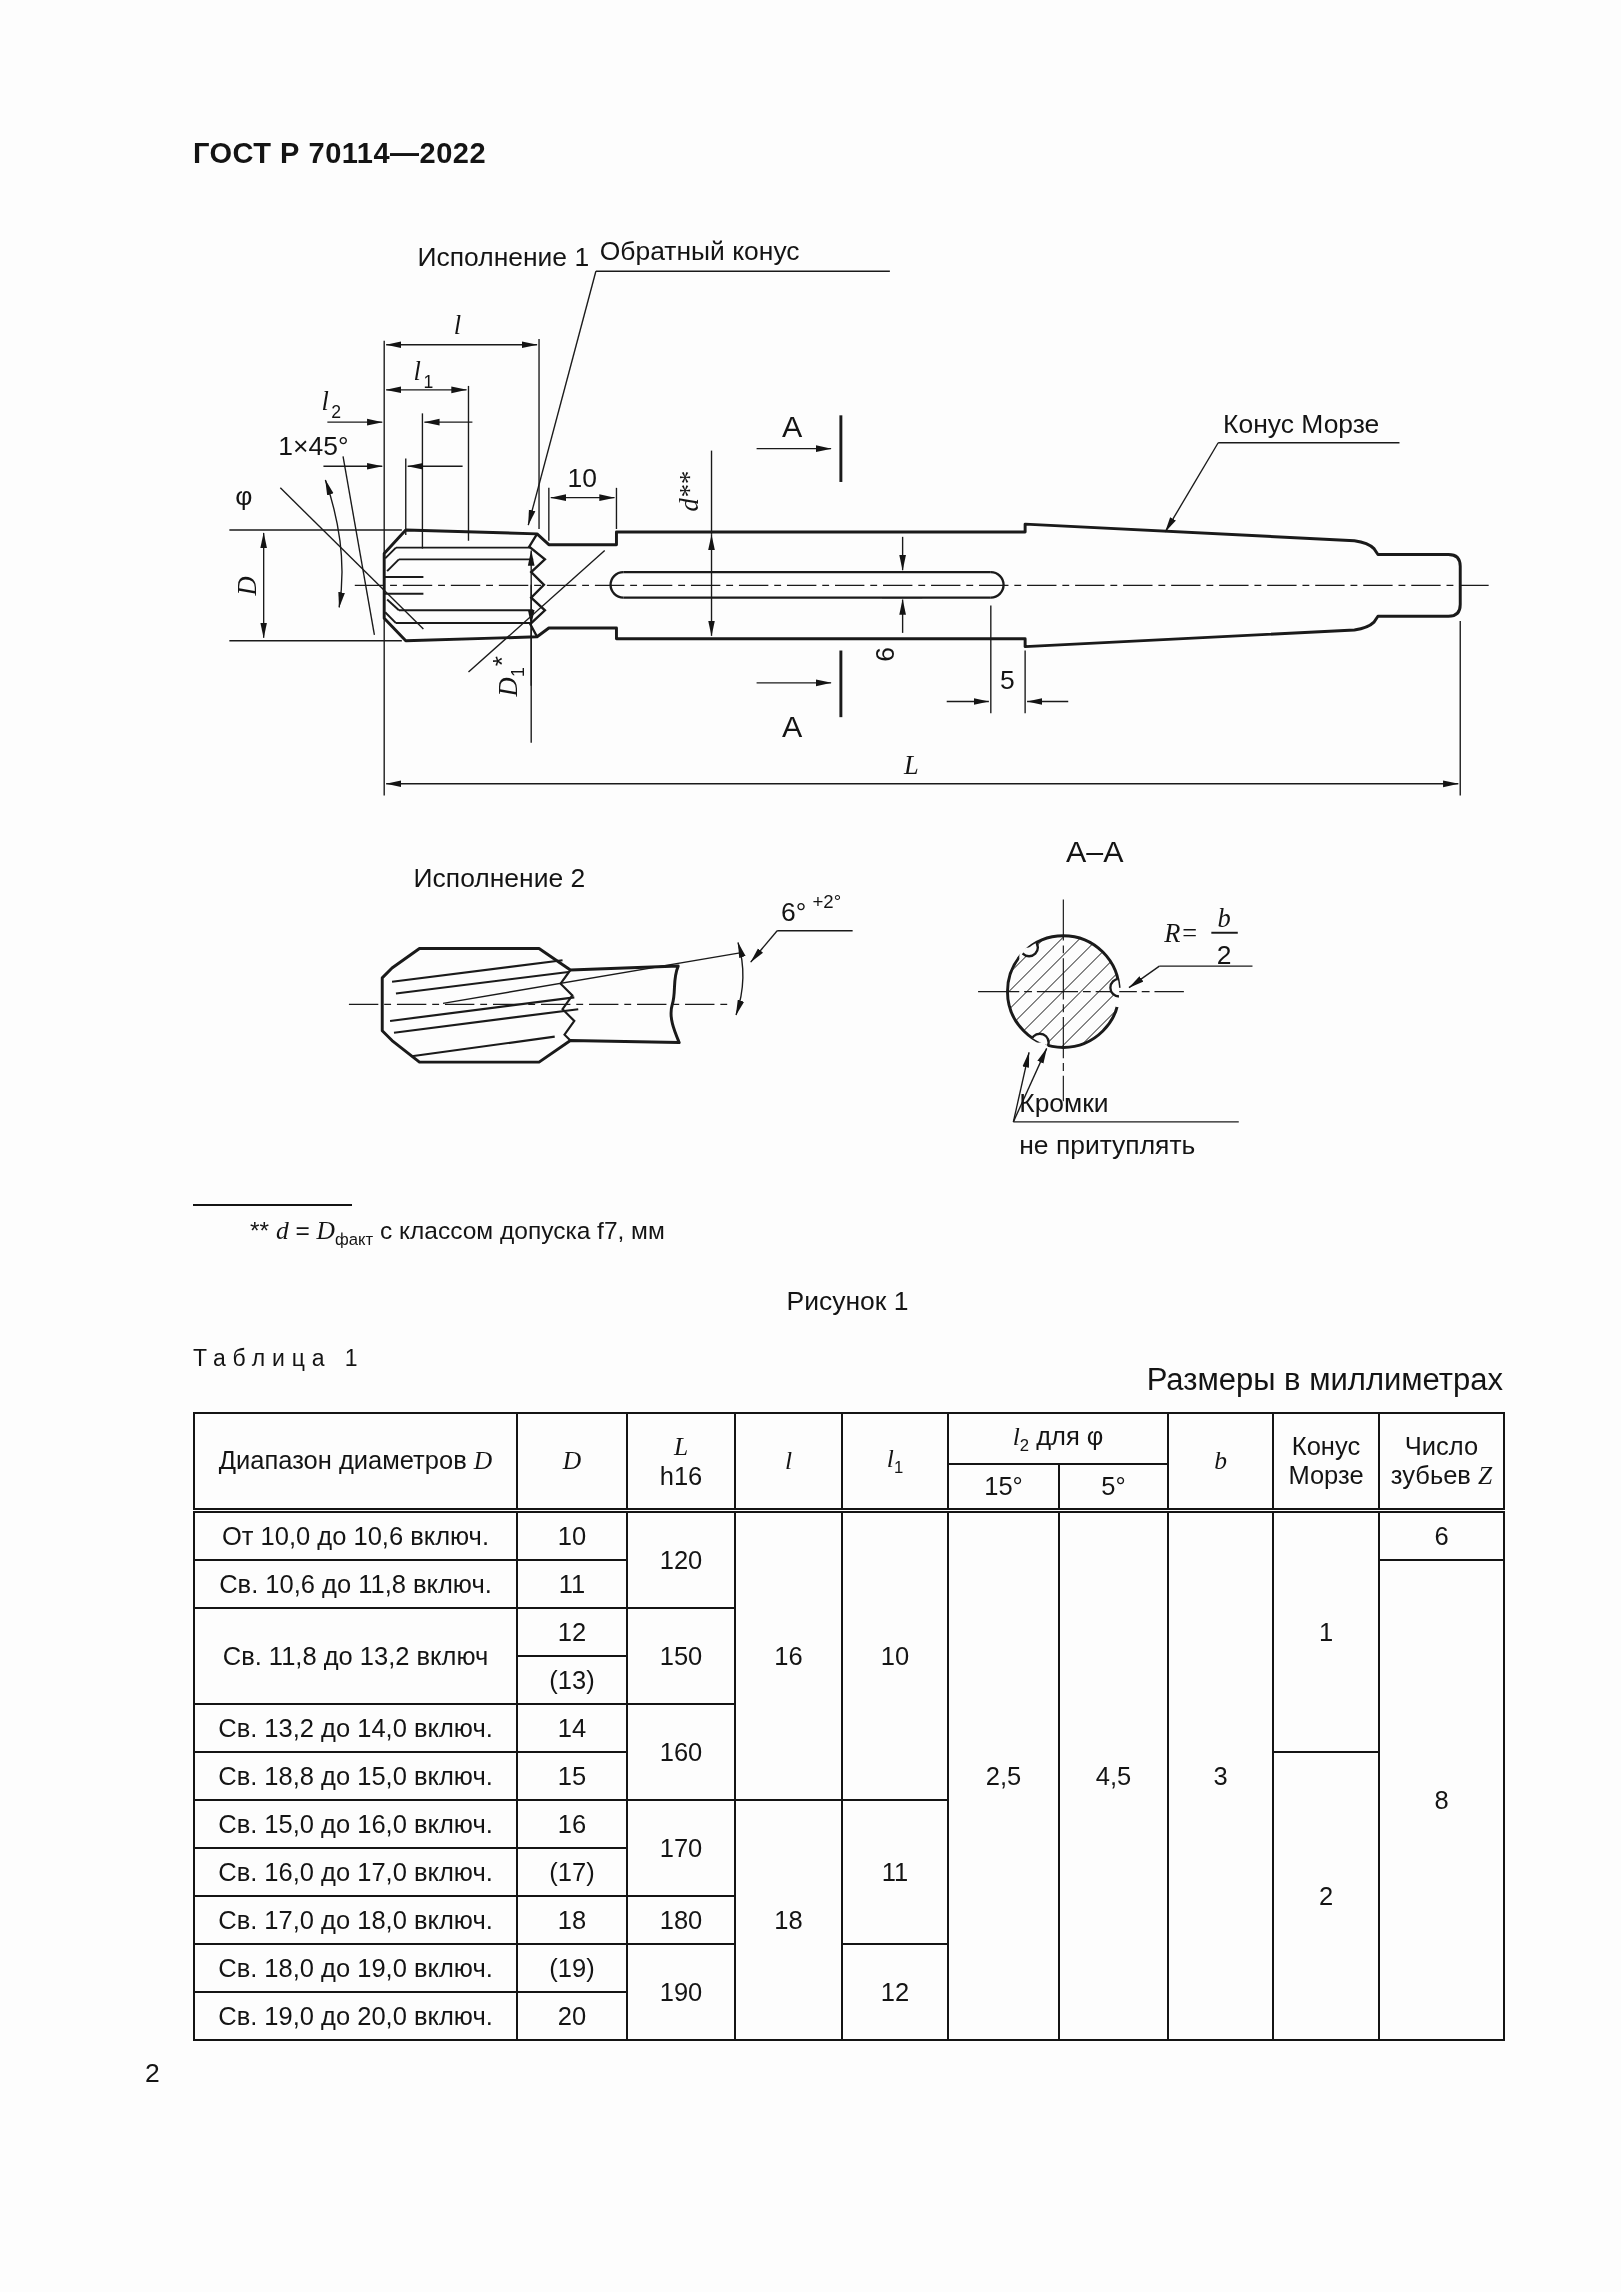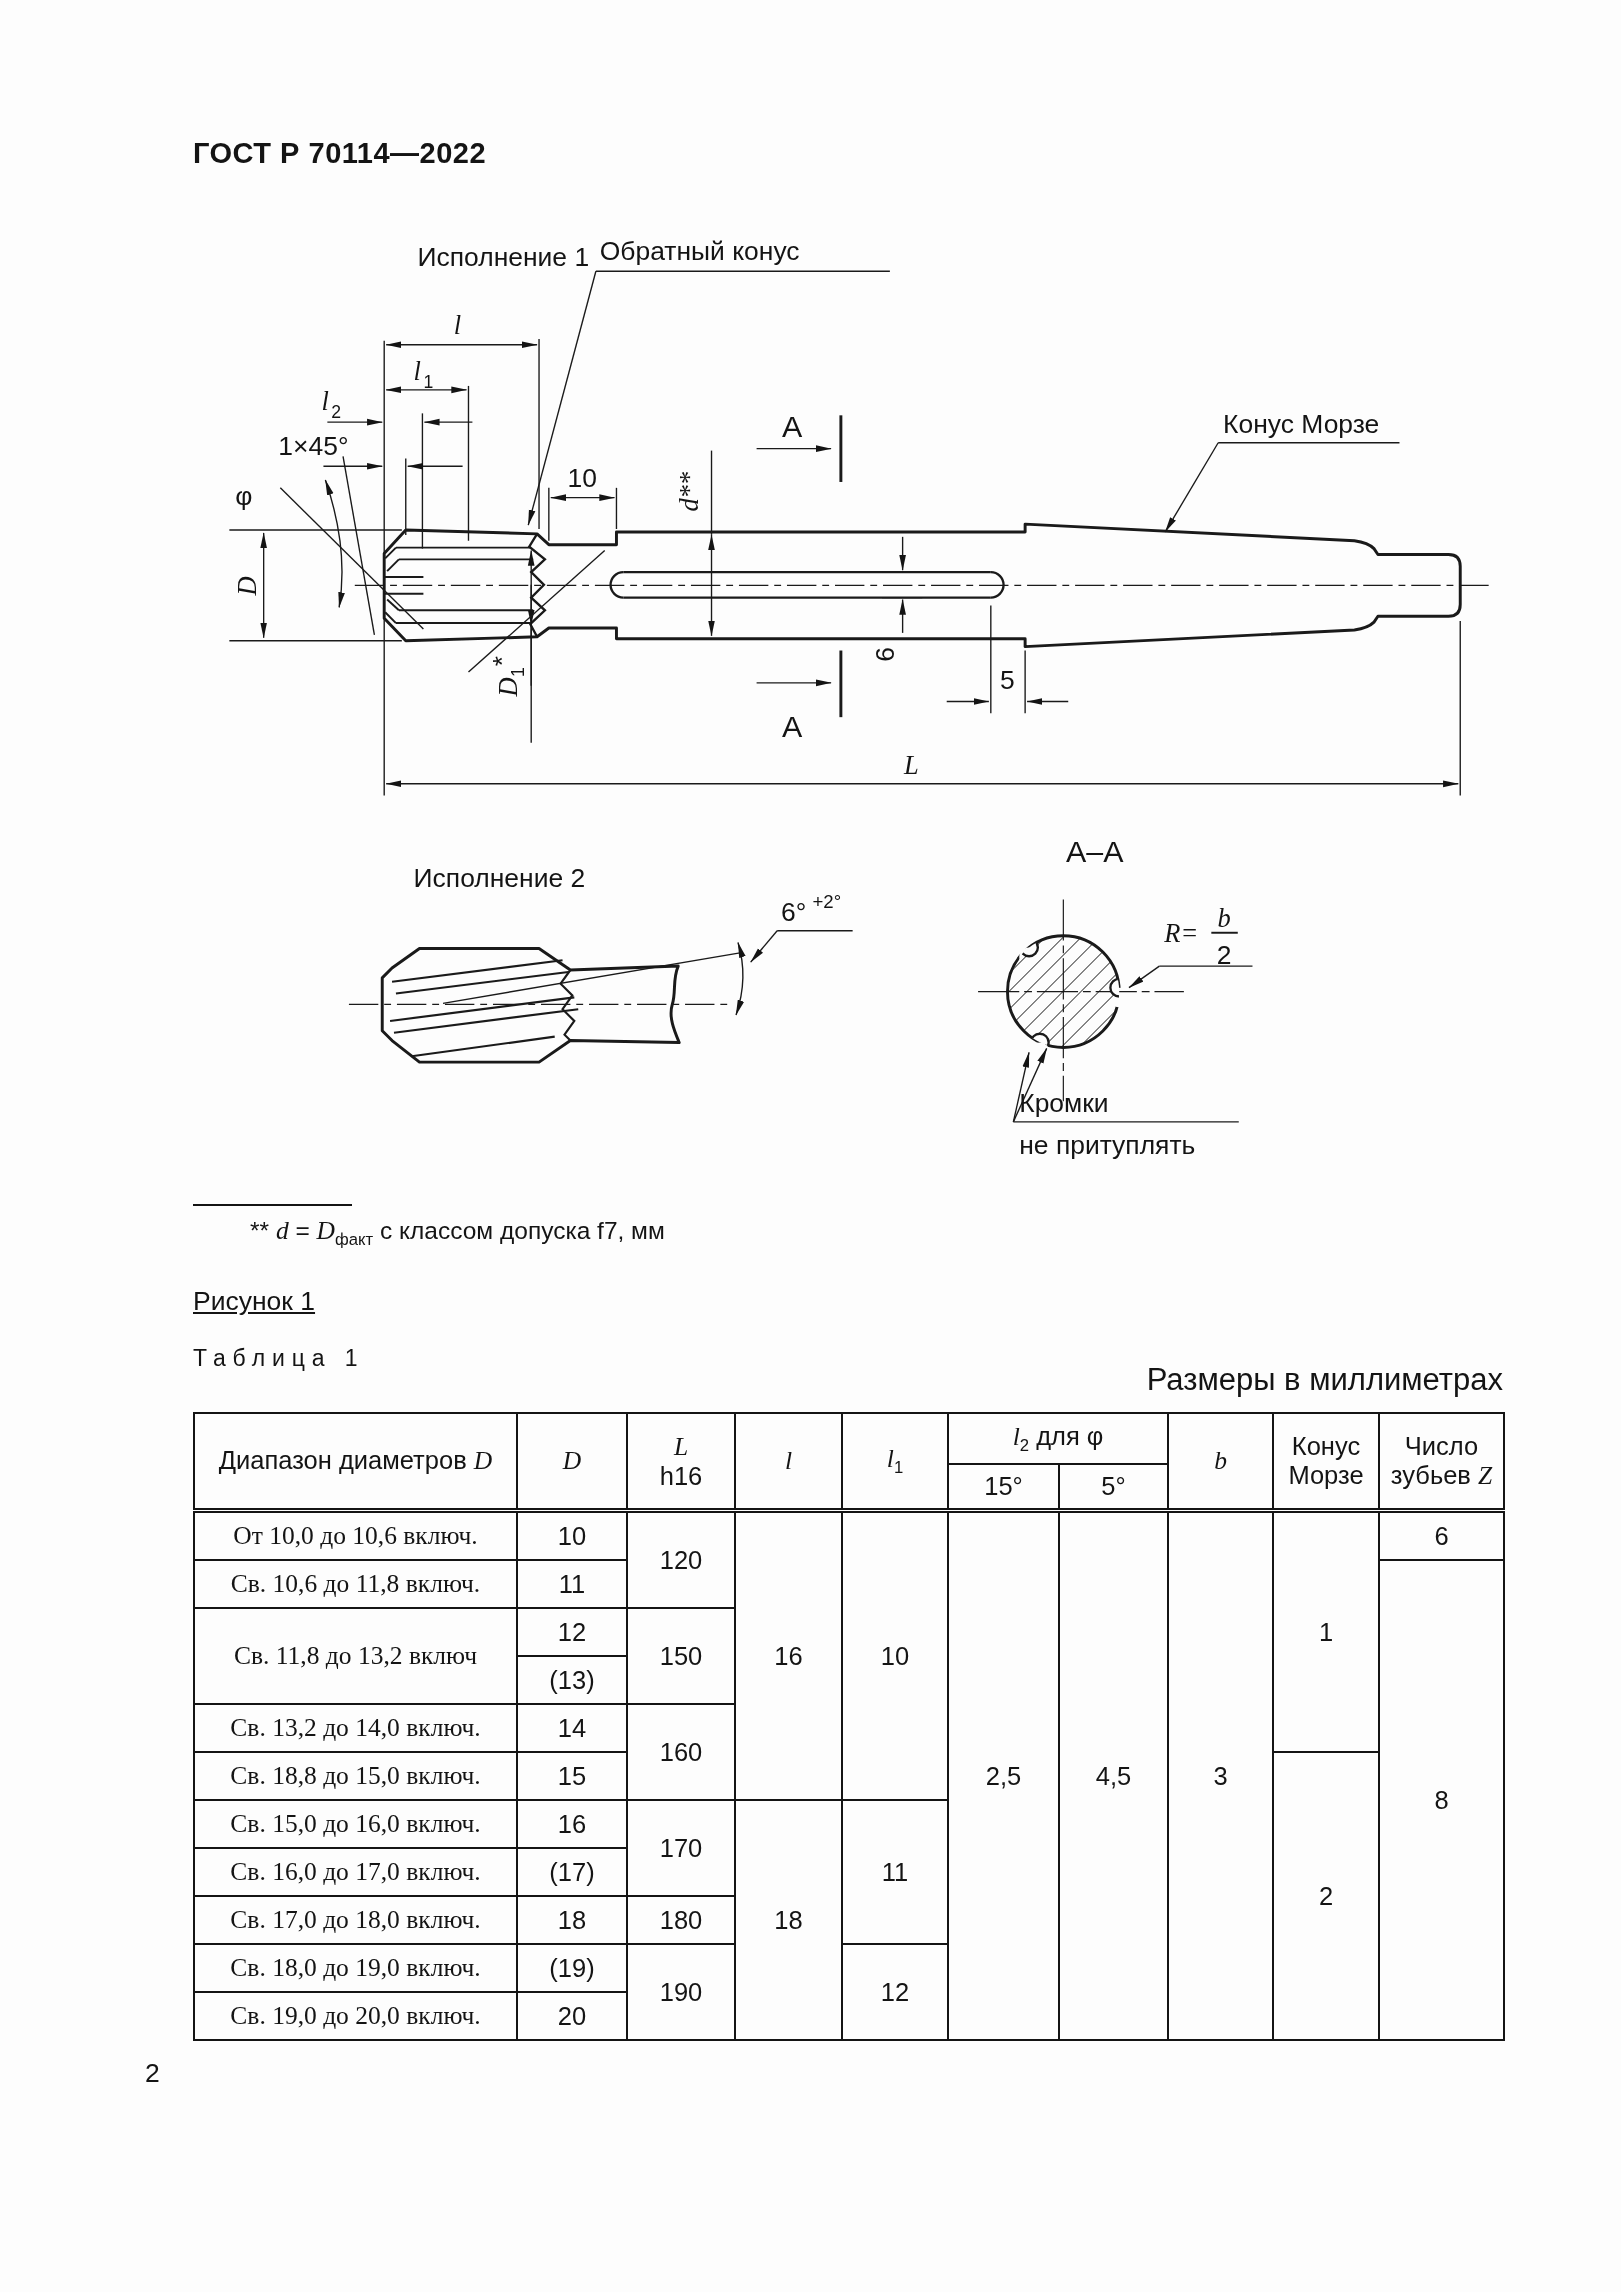--- a/index.html
+++ b/index.html
@@ -2,21 +2,21 @@
 <html><head>
 <meta charset="utf-8">
 <style>
   html,body{margin:0;padding:0;}
   body{
     width:1621px;height:2293px;position:relative;background:#fdfdfd;
     font-family:"Liberation Sans", sans-serif;color:#141414;overflow:hidden;
   }
   .abs{position:absolute;}
   .doc-num{left:193px;top:137px;font-size:29px;font-weight:bold;letter-spacing:0.5px;}
-  .fig-caption{left:193px;top:1286px;width:1309px;font-size:26.5px;text-decoration:underline;}
+  .fig-caption{left:193px;top:1286px;width:1309px;text-align:center;font-size:26.5px;}
   .tbl-caption{left:193px;top:1345px;font-size:23px;letter-spacing:6.9px;}
   .units-note{left:0;top:1362px;width:1503px;text-align:right;font-size:31px;}
   .page-num{left:145px;top:2058px;font-size:26.5px;}
   .footnotes{left:193px;top:1204px;font-size:24.5px;line-height:29px;}
   .fn-rule{width:159px;border-top:2px solid #141414;margin-bottom:9.8px;}
   .fn-line{padding-left:57px;}
   .fn-line i{font-family:"Liberation Serif", serif;font-style:italic;font-size:25.5px;}
   sub.fn{font-size:16.7px;vertical-align:-5.9px;}
   
   table.dims{
@@ -25,21 +25,21 @@
   }
   table.dims th, table.dims td{
     border:2px solid #141414;border-top-width:2.9px;border-bottom-width:2.9px;
     font-size:25.5px;font-weight:normal;text-align:center;vertical-align:middle;padding:0;
   }
   table.dims thead th{border-bottom:5.9px double #141414;}
   table.dims thead th.mid{border-bottom:2.9px solid #141414;}
   table.dims thead tr:first-child th{height:49px;}
   table.dims thead tr:last-child th{height:43px;}
   table.dims tbody td{height:46px;}
-  td.range{text-align:left;padding-left:15.7px;font-family:Liberation Serif, serif;}
+  td.range{text-align:left;padding-left:15.7px;}
   .it{font-family:"Liberation Serif", serif;font-style:italic;}
   sub.sm{font-size:16.7px;vertical-align:-5.9px;}
   
   svg text{font-family:"Liberation Sans", sans-serif;fill:#141414;font-size:27px;}
   svg text.it{font-family:"Liberation Serif", serif;font-style:italic;}
   svg text.big{font-size:31px;}
   svg text.sub{font-size:18px;}
   svg text.sup{font-size:19px;}
 </style>
 </head>

